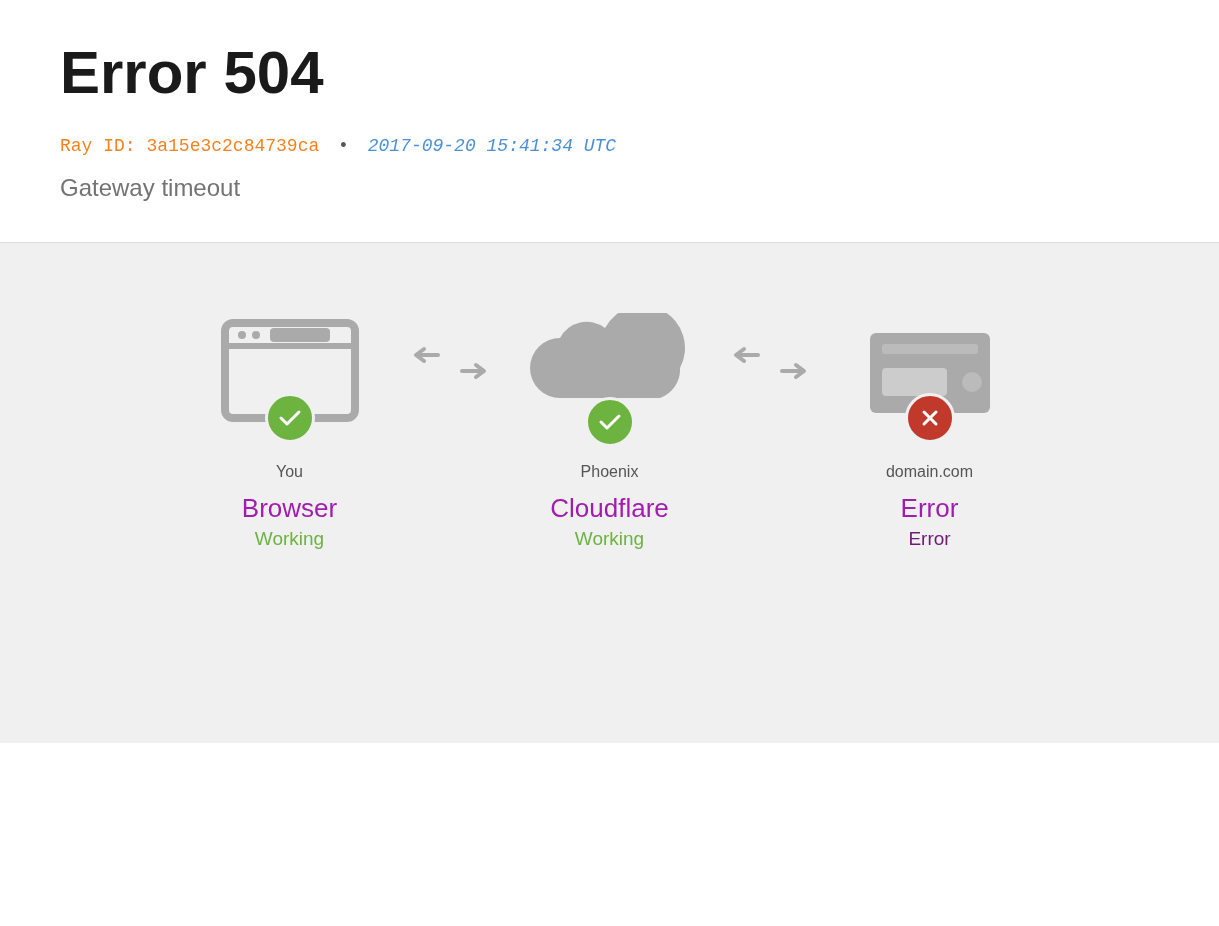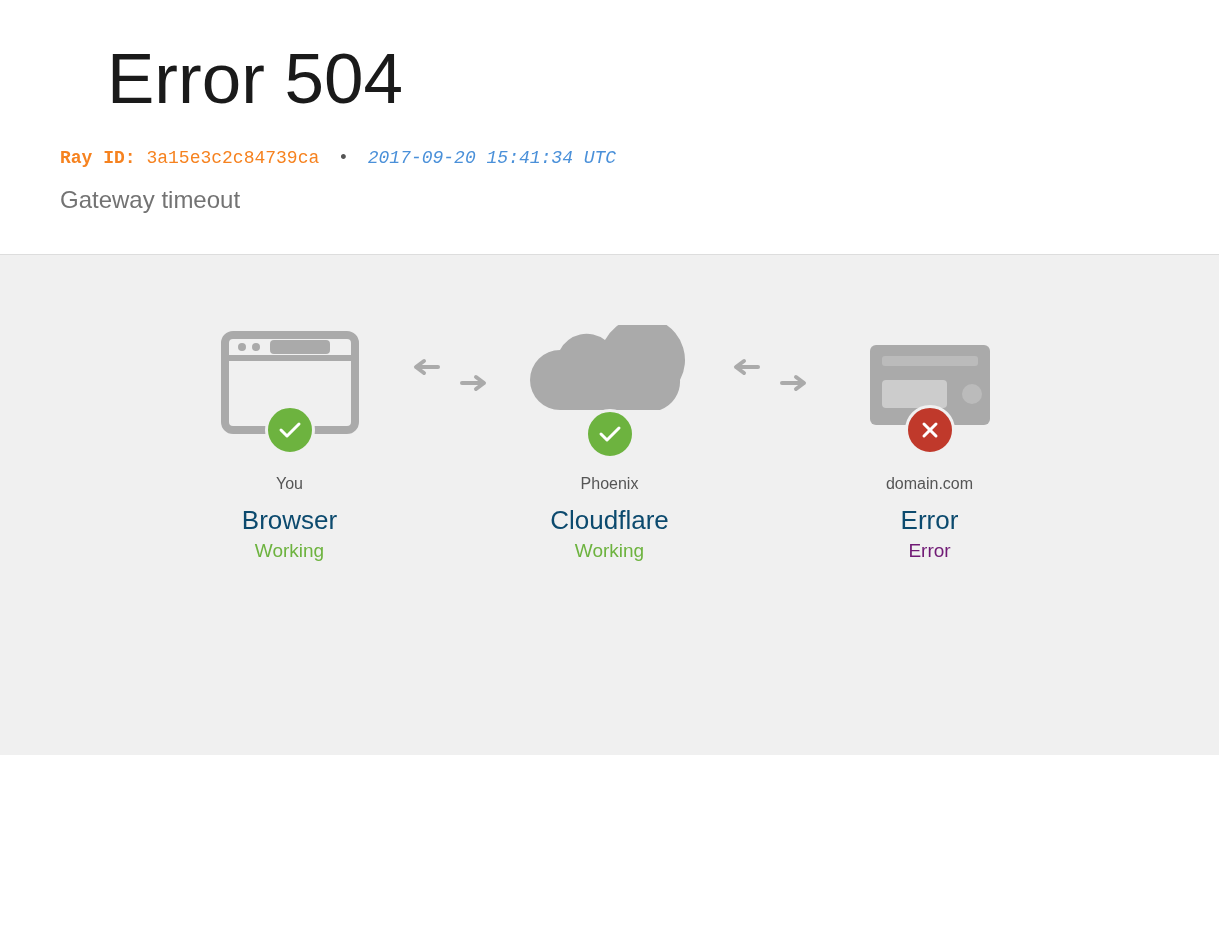--- a/index.html
+++ b/index.html
@@ -9,37 +9,35 @@
       background: #fff;
       color: #333;
     }
 
     .top-section {
       background: #fff;
       padding: 40px 60px 40px 60px;
     }
 
     .error-title {
-      font-size: 71px;
-      font-weight: 400;
+      font-size: 60px;
+      font-weight: 700;
       color: #1a1a1a;
       line-height: 1.1;
       margin-bottom: 30px;
-      margin-left: 47px;
     }
 
     .ray-info {
       font-family: 'Courier New', monospace;
       font-size: 18px;
       margin-bottom: 18px;
     }
 
     .ray-label {
       color: #f6821f;
-      font-weight: bold;
     }
 
     .ray-id {
       color: #f6821f;
     }
 
     .ray-dot {
       color: #555;
       margin: 0 8px;
     }
@@ -139,21 +137,21 @@
     .node-label {
       margin-top: 20px;
       font-size: 16px;
       color: #555;
       text-align: center;
     }
 
     .node-type {
       font-size: 26px;
       font-weight: 300;
-      color: #0c4a6e;
+      color: #a21caf;
       margin-top: 12px;
       text-align: center;
     }
 
     .node-status {
       font-size: 19px;
       font-weight: 400;
       margin-top: 4px;
       text-align: center;
     }

